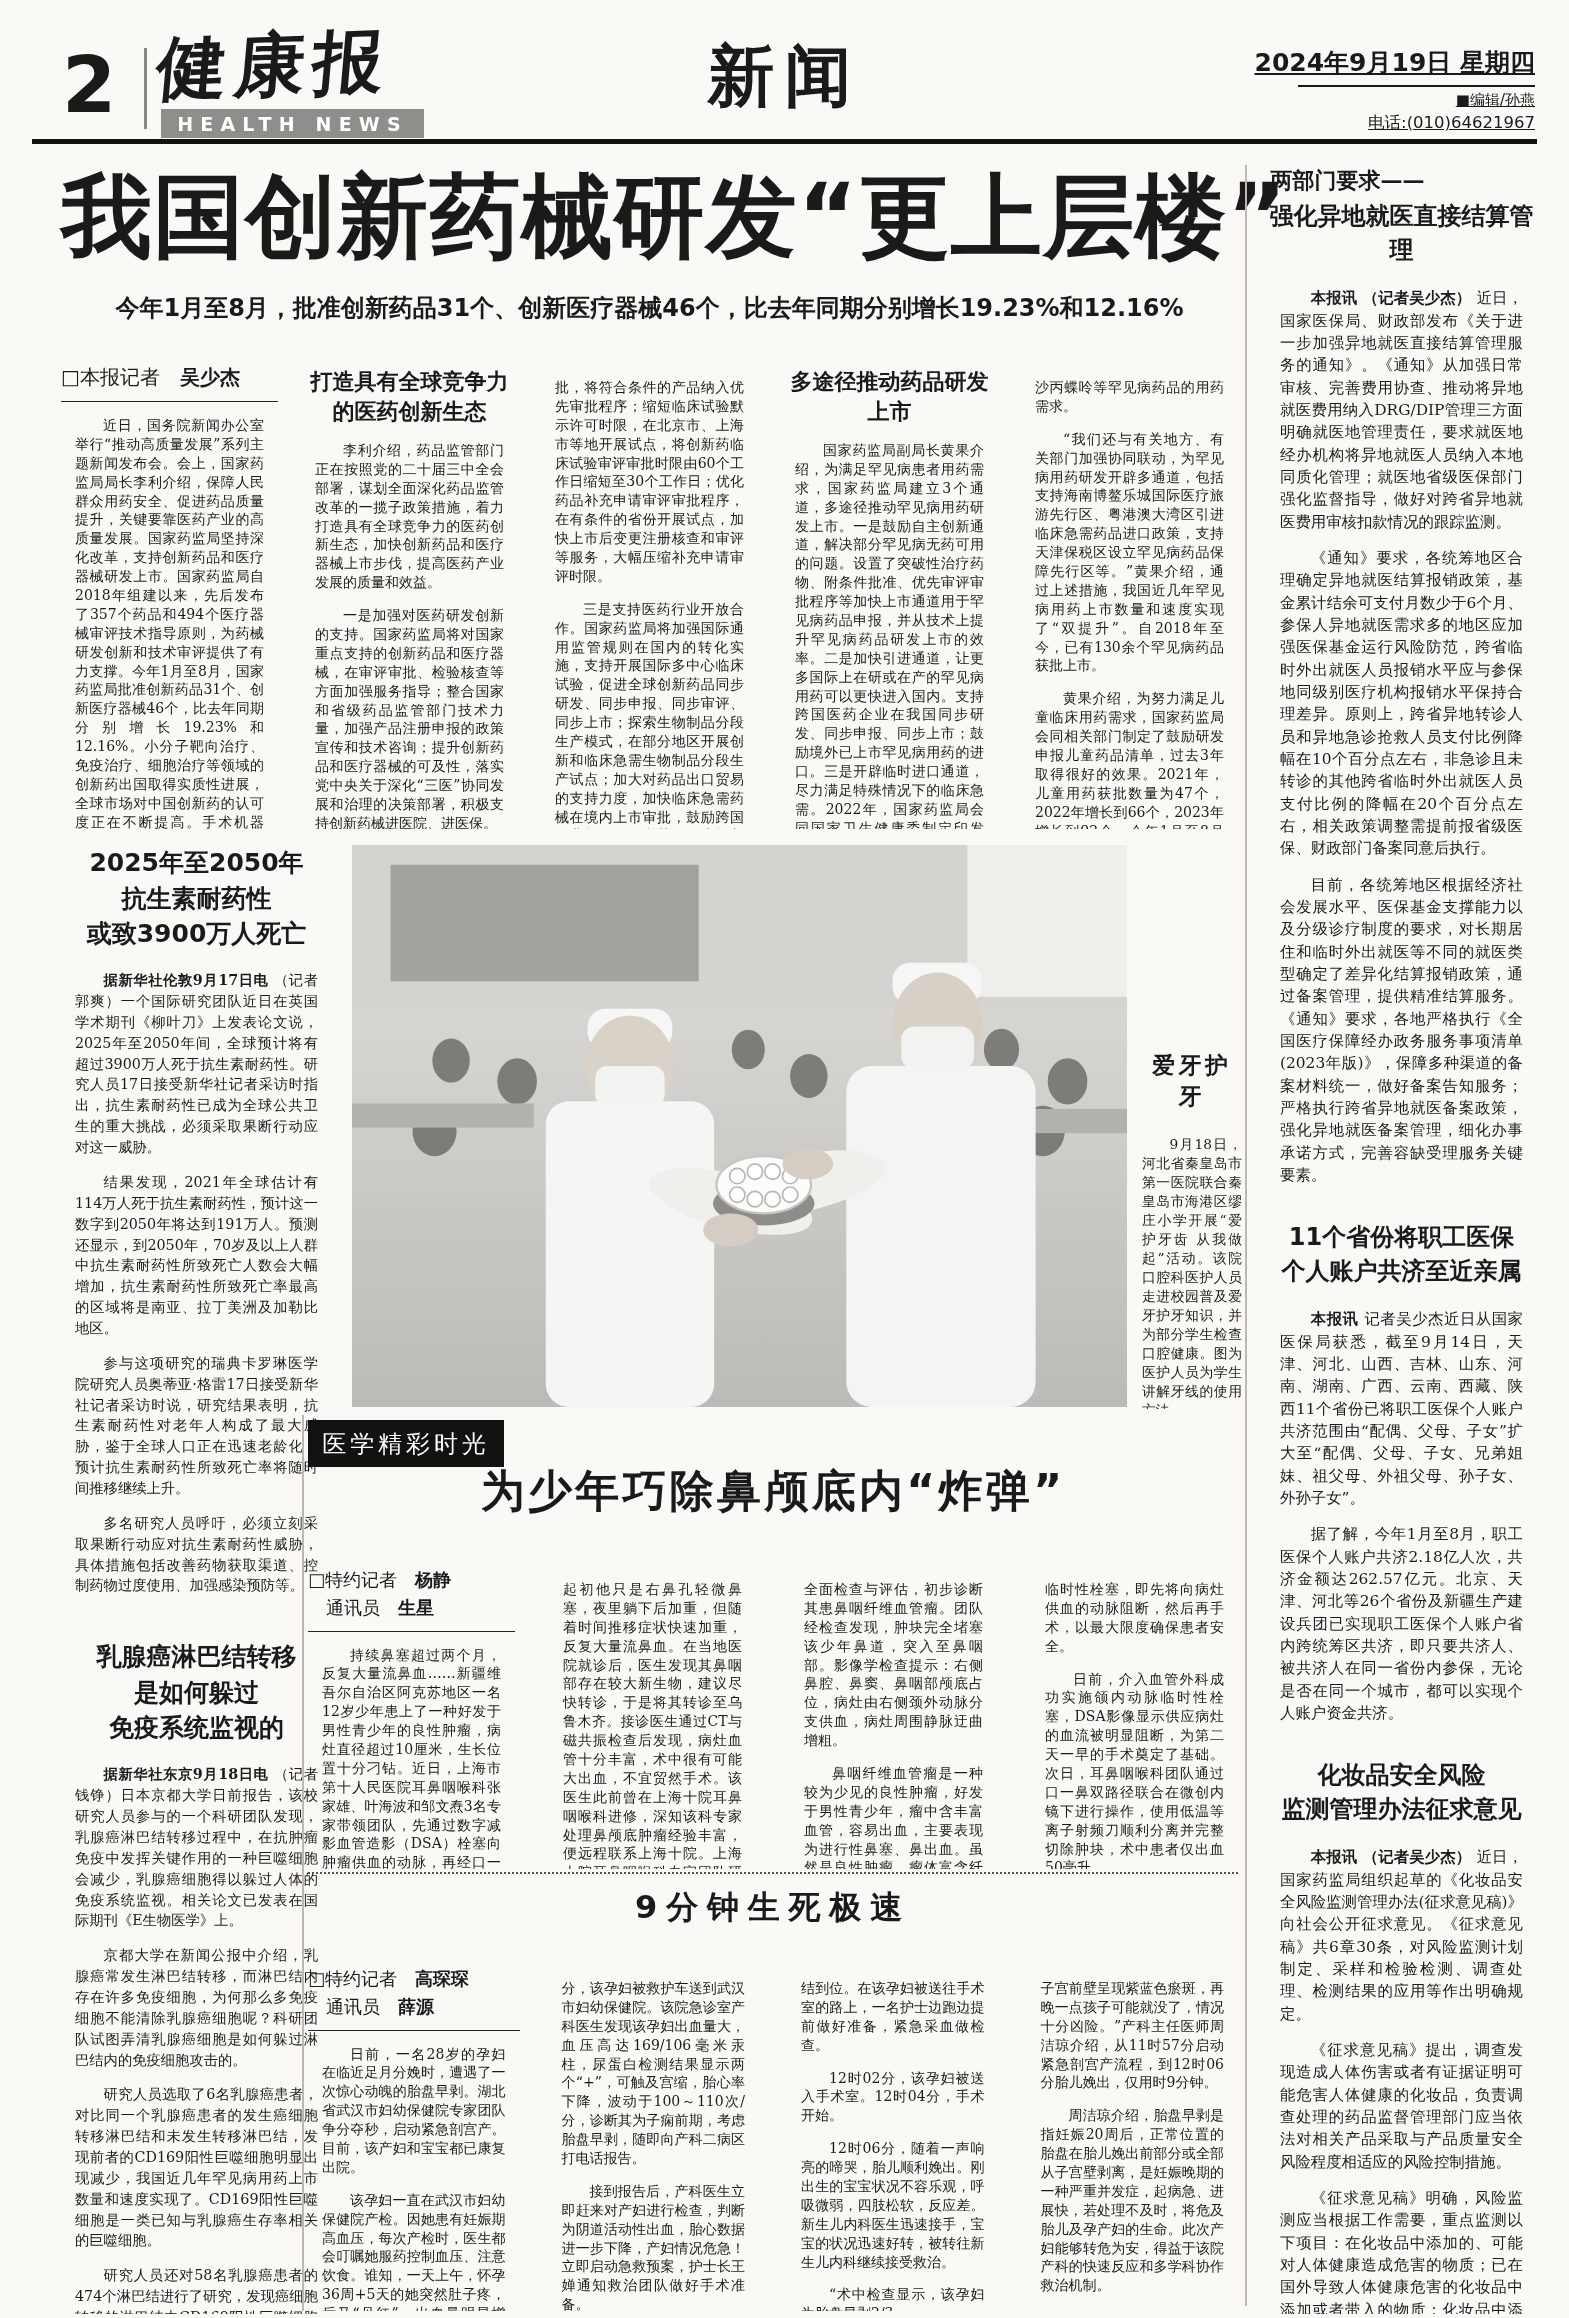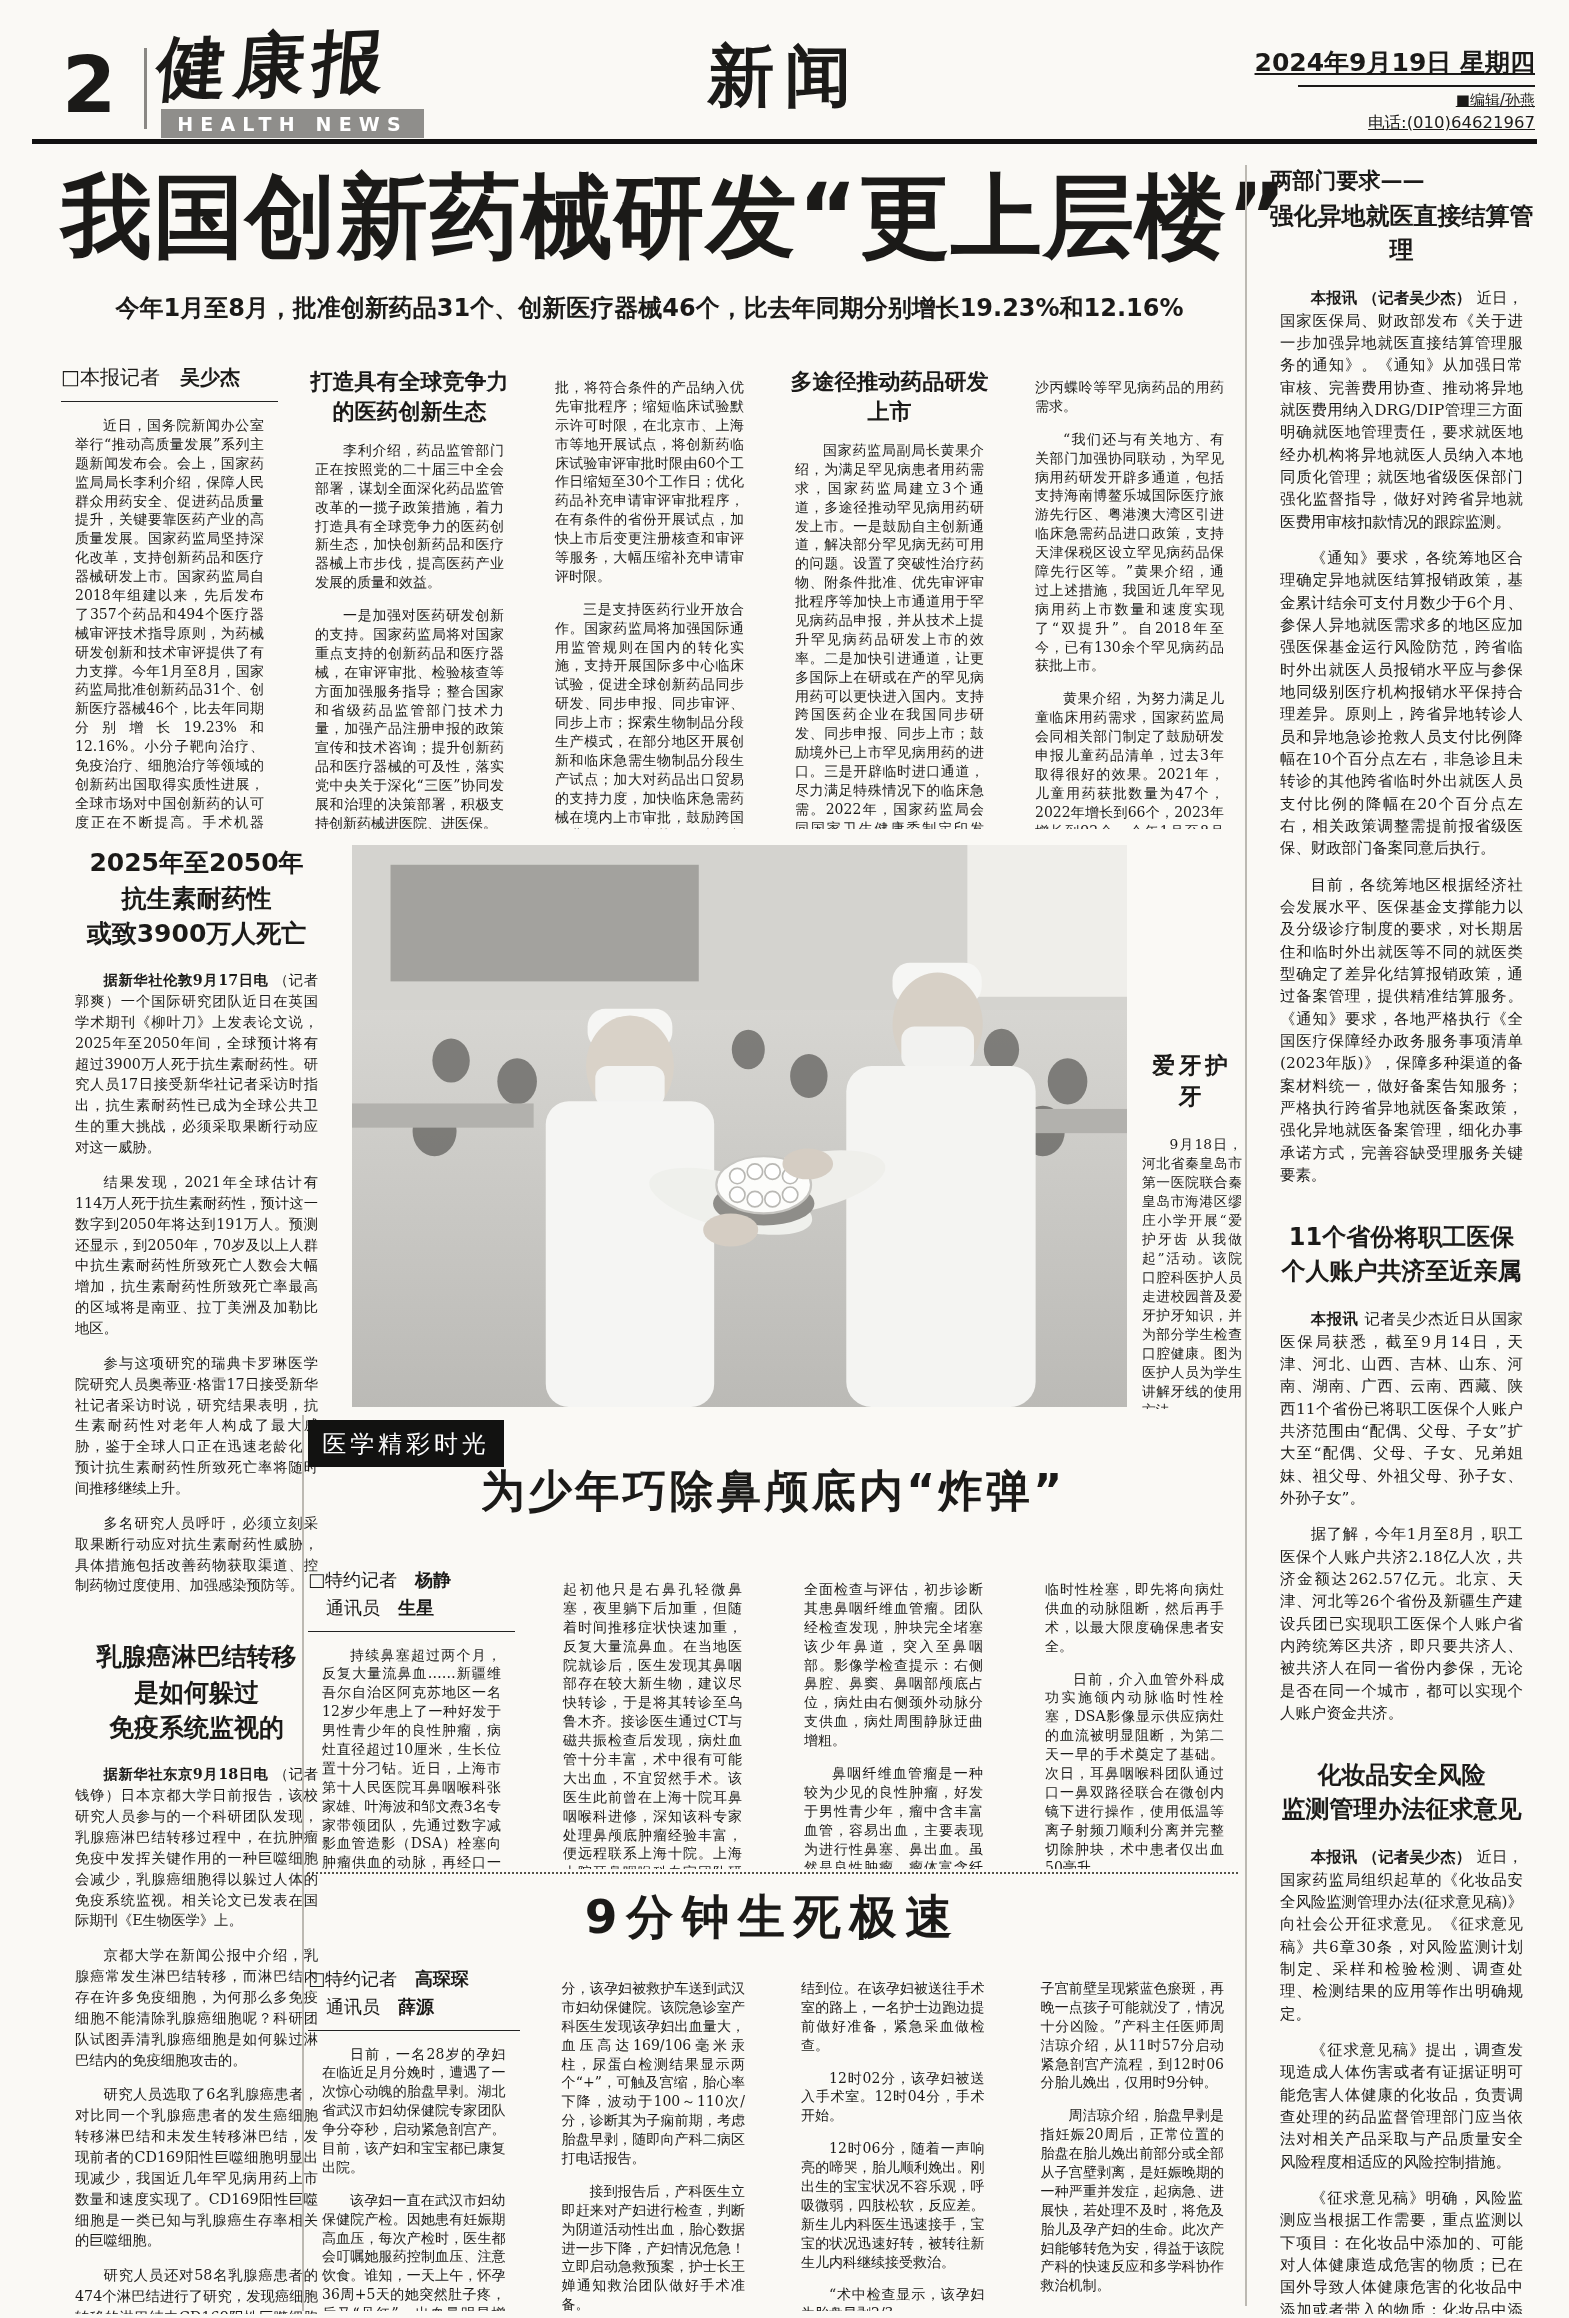--- a/index.html
+++ b/index.html
@@ -60,21 +60,21 @@
   .v-rule-side{left:1245px;top:165px;width:1.7px;height:2141px;background:#bcb9b2;}
   .badge{left:308px;top:1420px;background:#121211;color:#fff;font-size:24px;font-weight:400;
          letter-spacing:3.9px;padding:7.7px 14.3px;font-family:"DejaVu Sans","Liberation Sans",sans-serif;}
   .feat-headline{left:308px;top:1462px;width:930px;text-align:center;font-size:44px;font-weight:900;
                  letter-spacing:3.3px;font-family:"DejaVu Sans","Liberation Sans",sans-serif;}
   .featcols{left:308px;top:1566px;width:930px;height:303px;display:flex;gap:34px;}
   .featcols .col{flex:1 1 0;overflow:hidden;}
   .byline-sub{font-size:18px;border-bottom:1.7px solid #222;padding-bottom:8.8px;margin-bottom:12px;line-height:1.55;}
   .byline-sub b{font-weight:800;}
   .dotted-rule{left:308px;top:1872px;width:930px;border-top:2.8px dotted #55524b;}
-  .speed-headline{left:308px;top:1886px;width:930px;text-align:center;font-size:47px;font-weight:900;
+  .speed-headline{left:308px;top:1886px;width:930px;text-align:center;font-size:32px;font-weight:900;
                   letter-spacing:8.8px;font-family:"DejaVu Sans","Liberation Sans",sans-serif;}
   .speedcols{left:308px;top:1965px;width:930px;height:346px;display:flex;gap:28px;}
   .speedcols .col{flex:1 1 0;overflow:hidden;}
 
   
   .sidebar{left:1266px;top:165px;width:271px;height:2149px;overflow:hidden;}
   .side-kicker{font-size:22px;font-weight:800;font-family:"DejaVu Sans","Liberation Sans",sans-serif;margin:0 0 3.3px 4.4px;}
   .side-headline{font-size:24px;font-weight:800;line-height:1.4;text-align:center;
                  font-family:"DejaVu Sans","Liberation Sans",sans-serif;margin-bottom:20px;}
   .side-art{margin-bottom:35px;}

